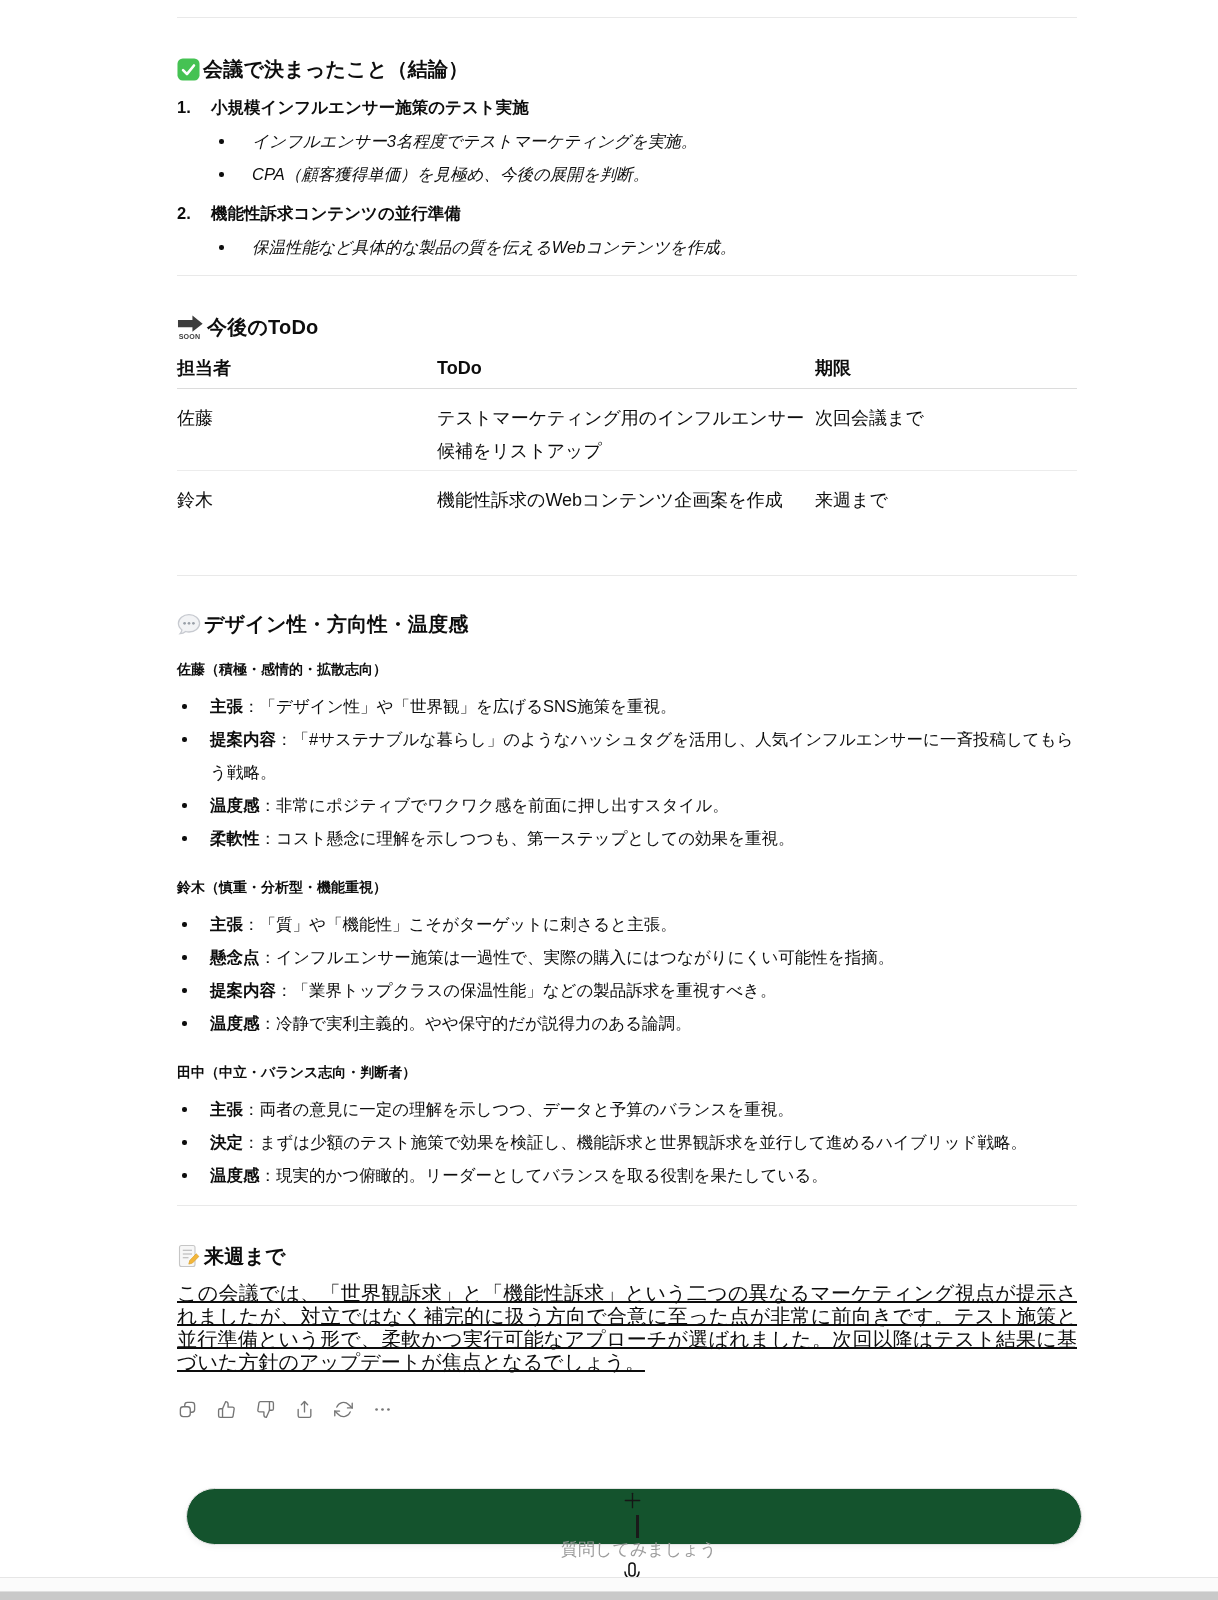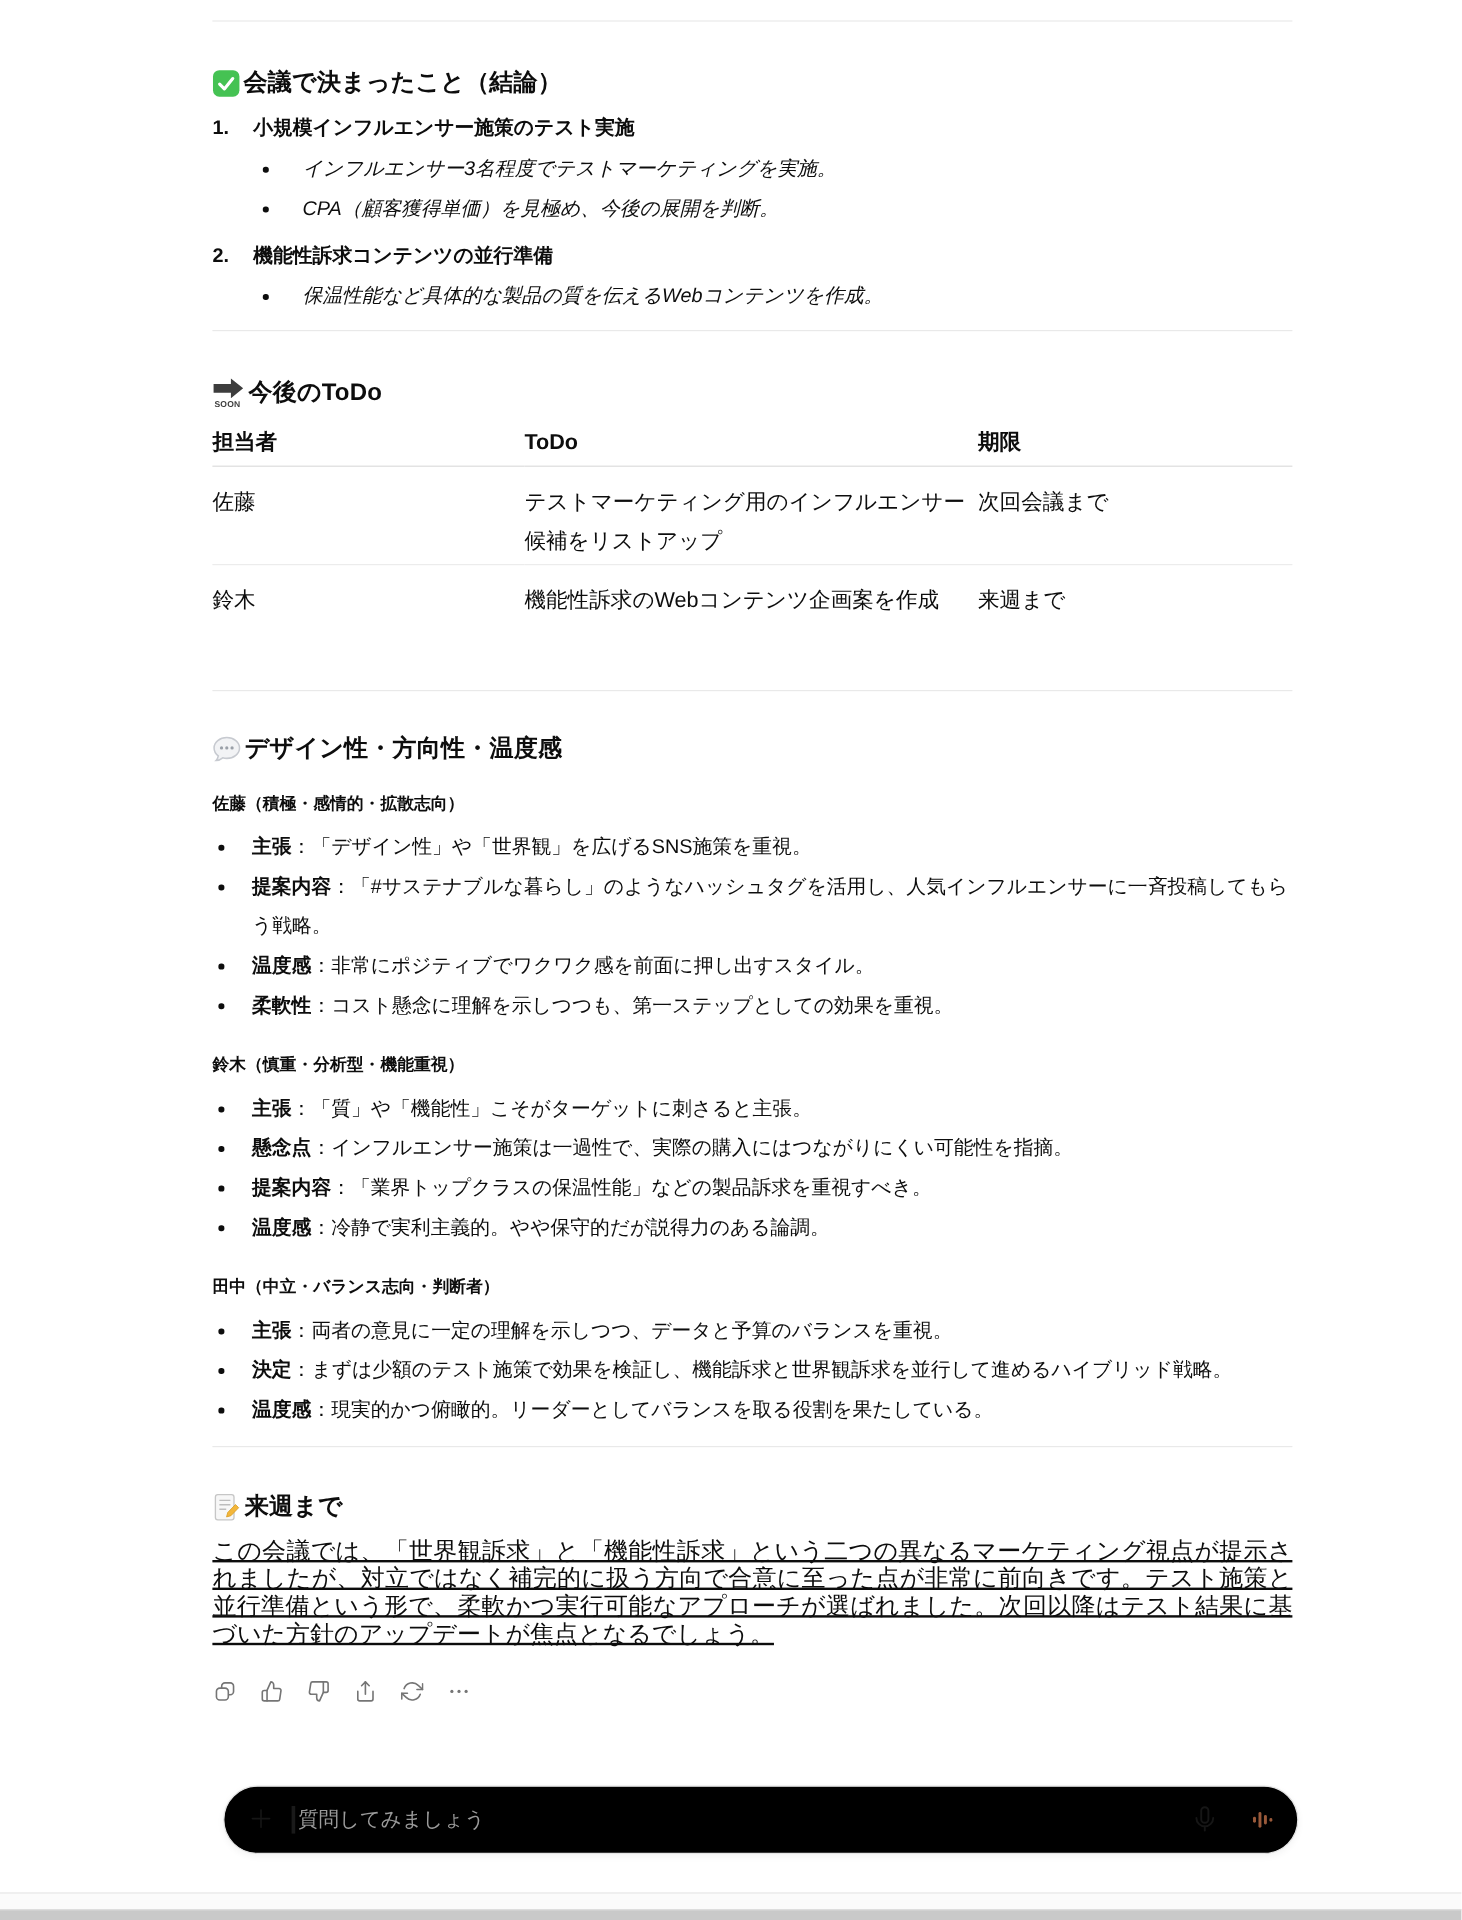--- a/index.html
+++ b/index.html
@@ -94,23 +94,23 @@
   .actions-row button {
     background: none; border: none; padding: 0; cursor: pointer;
     width: 20px; height: 20px; display: flex; align-items: center; justify-content: center;
     color: #757575;
   }
   .actions-row svg { display: block; }
 
   
   .composer {
     position: absolute; left: 186px; top: 1488px; width: 896px; height: 57px;
-    background: #000000; border: 1px solid #e4e4e4; border-radius: 29px;
+    background: #14532d; border: 1px solid #e4e4e4; border-radius: 29px;
     box-shadow: 0 2px 6px rgba(0,0,0,0.05);
-    display: flex; align-items: center; padding: 0 7px 0 17px;
+    display: flex; align-items: center; padding: 0 7px 0 17px; flex-direction: column;
   }
   .composer button { background: none; border: none; padding: 0; cursor: pointer; }
   .plus-btn { width: 26px; height: 26px; margin-right: 13px; color: #161616; }
   .text-cursor { width: 2.5px; height: 23px; background: #1a1a1a; margin-right: 3px; flex: 0 0 auto; }
   .placeholder { font-size: 17px; color: #9b9b9b; white-space: nowrap; }
   .composer .spacer { flex: 1; }
   .mic-btn { width: 26px; height: 26px; margin-right: 14px; color: #161616; }
   .voice-btn {
     width: 43px; height: 43px; border-radius: 50%;
     background: #f7dcc3; display: flex; align-items: center; justify-content: center;

